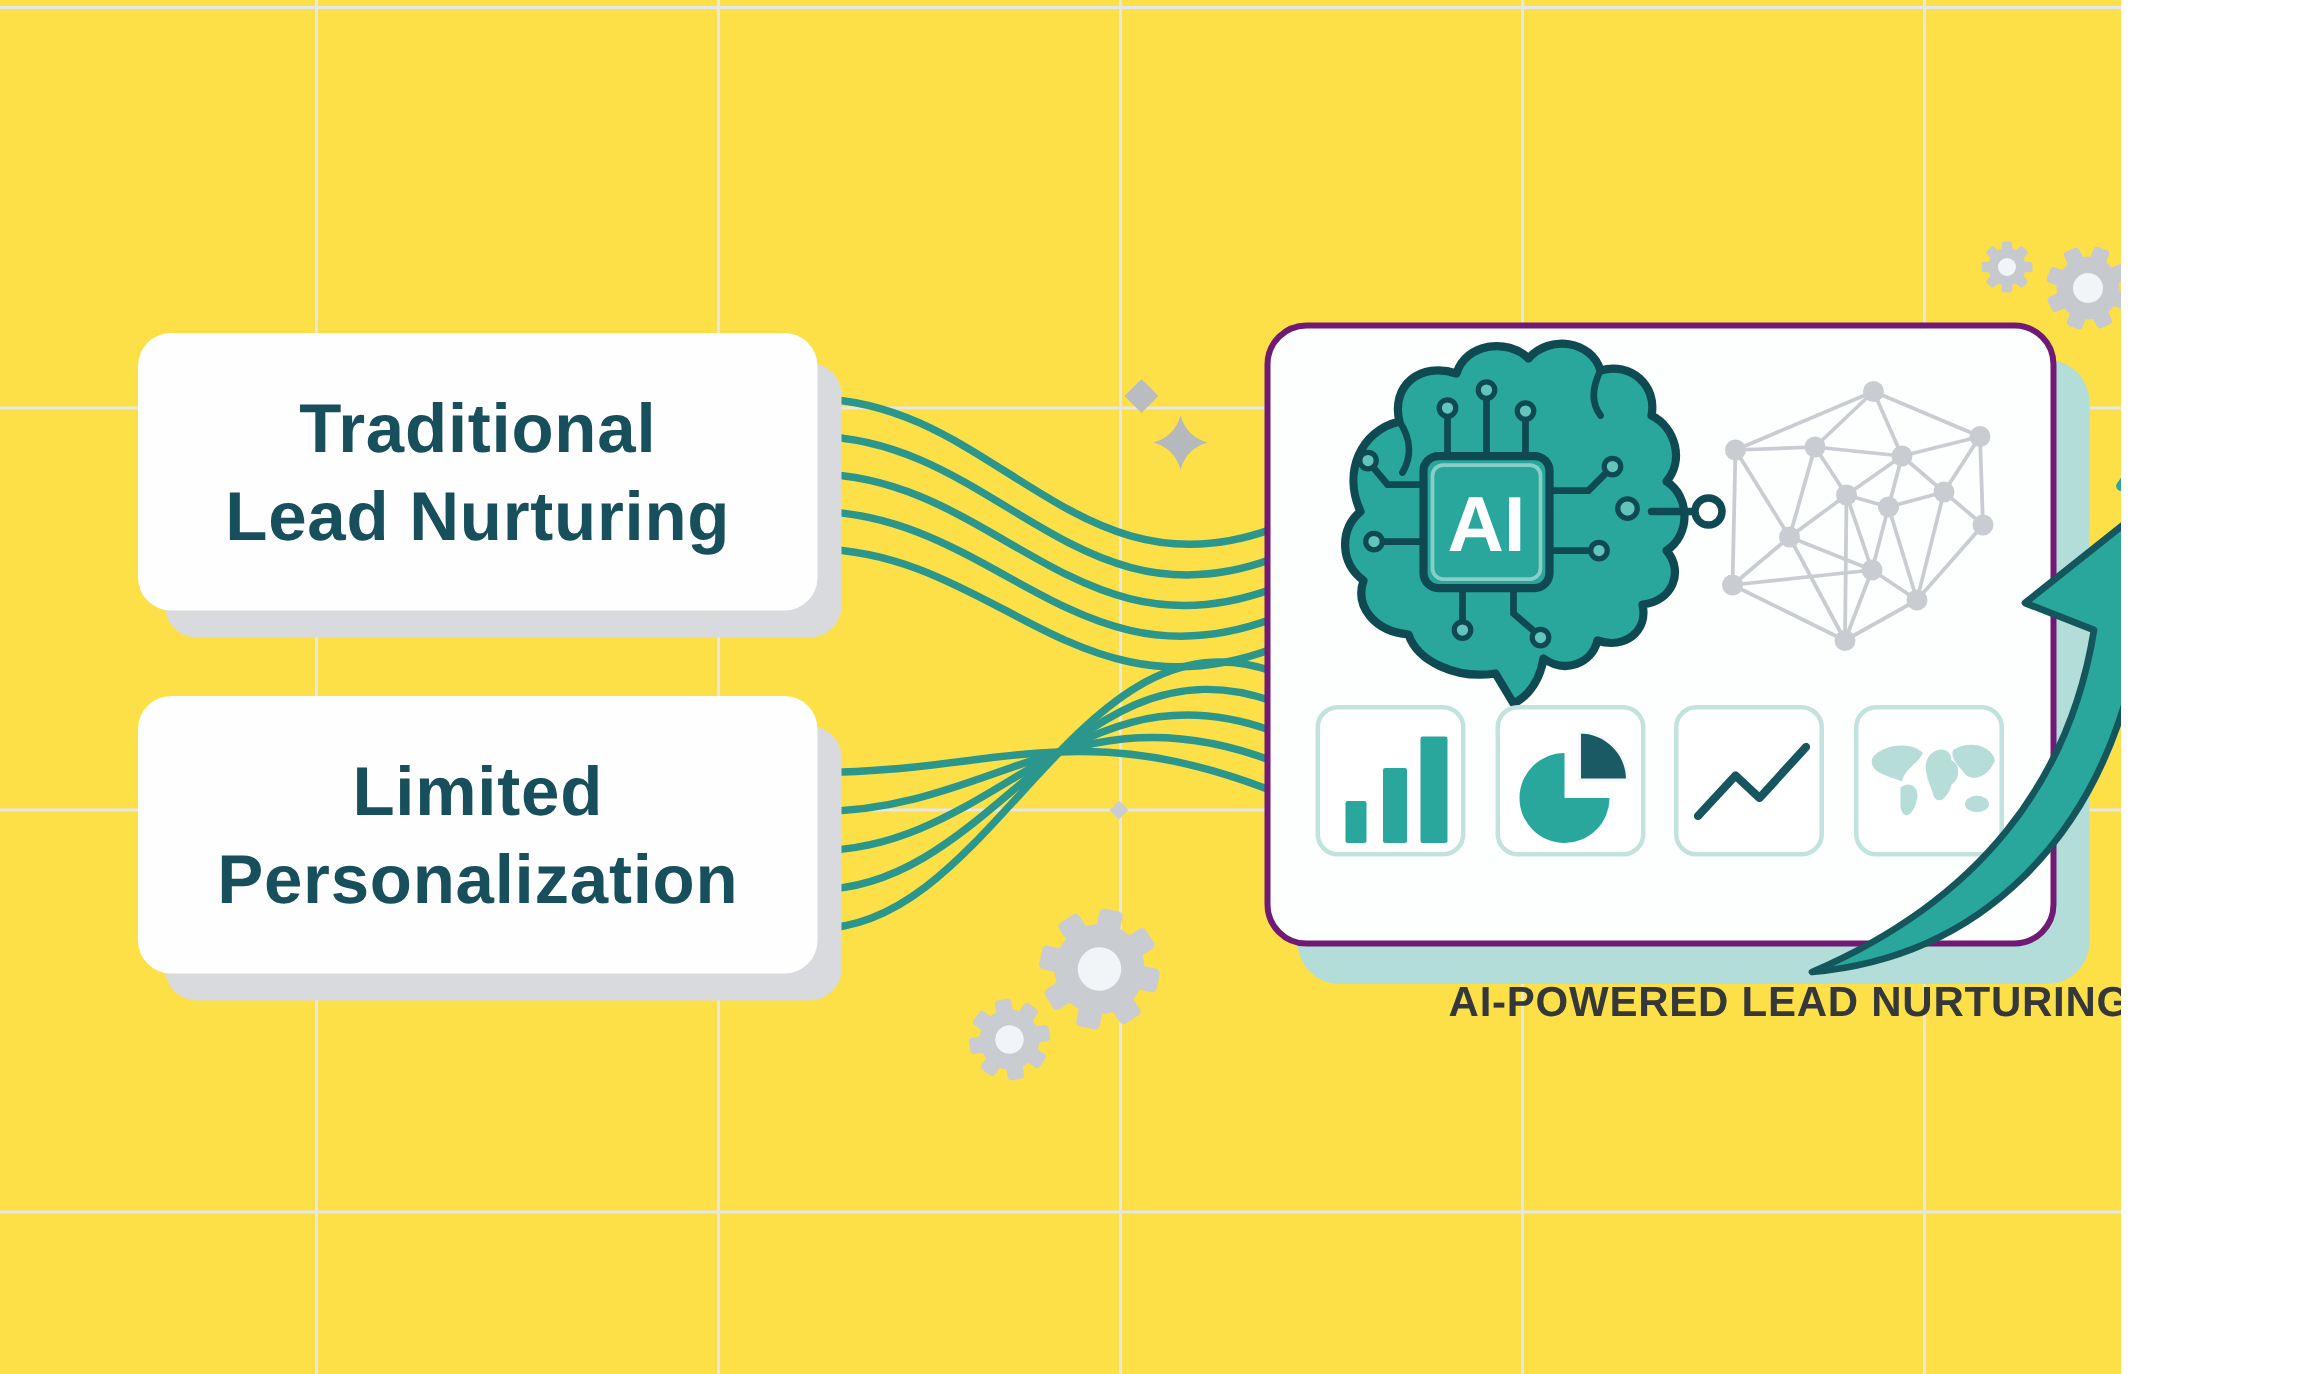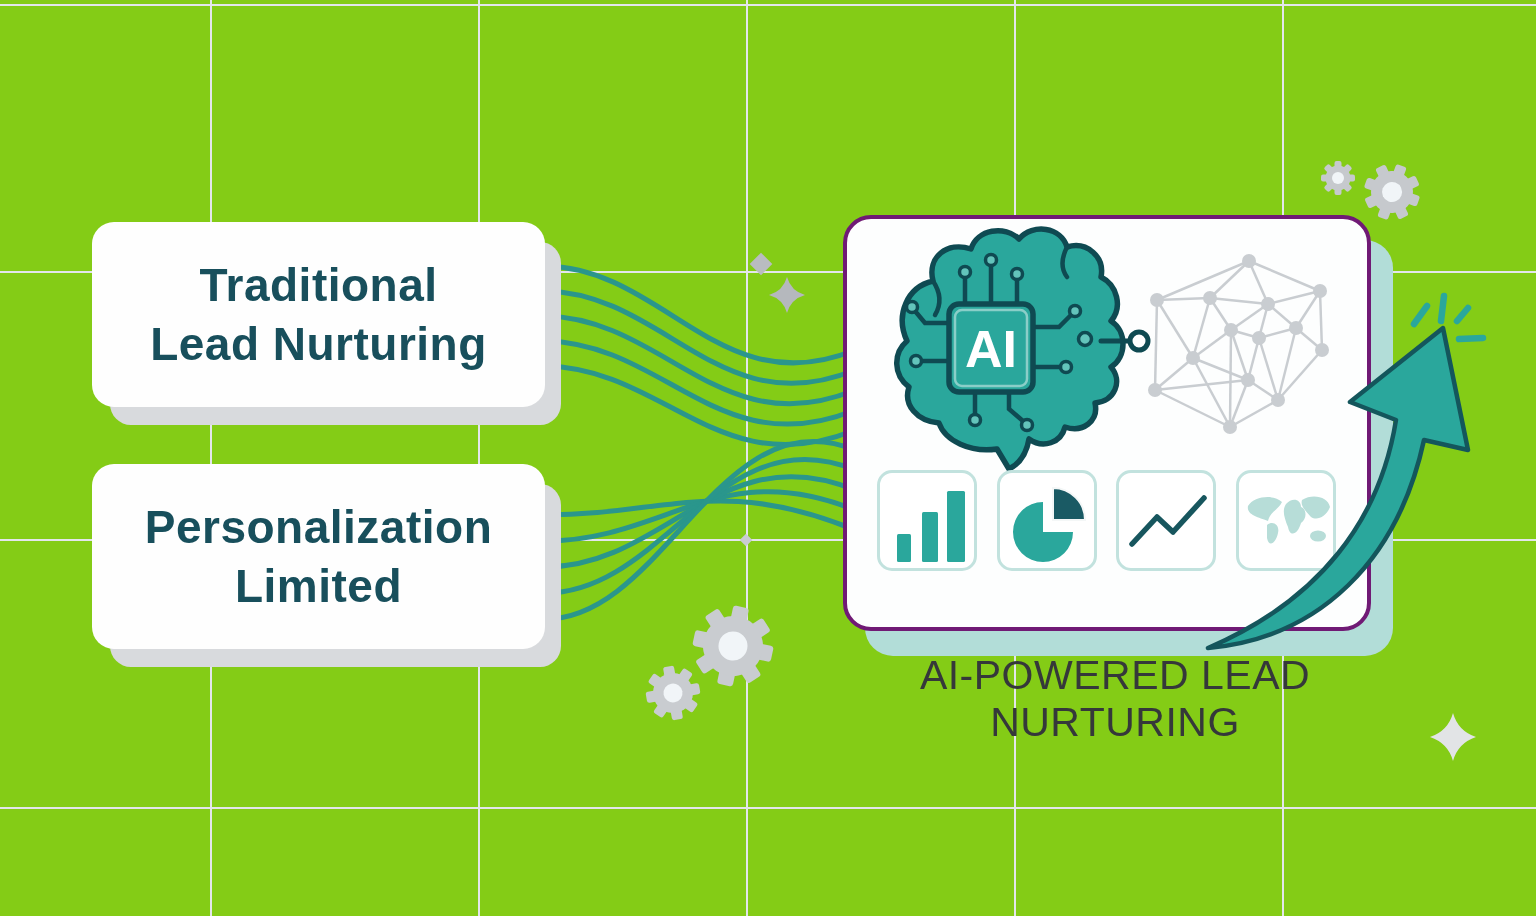--- a/index.html
+++ b/index.html
@@ -1,18 +1,18 @@
 <!DOCTYPE html>
 <html><head>
 <meta charset="utf-8">
 <style>
   html,body{margin:0;padding:0;}
   .canvas{
-    position:relative;width:1536px;height:916px;overflow:hidden;
-    background:#84cc16;font-family:"Liberation Sans",sans-serif;
+    position:relative;width:1414px;height:916px;overflow:hidden;
+    background:#fde047;font-family:"Liberation Sans",sans-serif;
   }
   .vline{position:absolute;top:0;bottom:0;width:2px;background:#e3e6ea;}
   .hline{position:absolute;left:0;right:0;height:2px;background:#e3e6ea;}
 
   .card{
     position:absolute;width:453px;height:185px;background:#fefefe;
     border-radius:22px;box-shadow:17px 19px 0 -1px #d8dadd;
     display:flex;flex-direction:column;align-items:center;justify-content:center;
     z-index:3;
   }
@@ -33,21 +33,21 @@
     box-shadow:22px 25px 0 #b2ddd8;z-index:4;box-sizing:border-box;
   }
   .panel-art{position:absolute;left:0;top:0;}
   .tile{
     position:absolute;width:100px;height:101px;background:#fff;
     border:3.5px solid #c2e2de;border-radius:15px;box-sizing:border-box;
     display:flex;align-items:center;justify-content:center;
   }
   .caption{
     position:absolute;left:810px;top:652px;width:610px;z-index:5;
-    text-align:center;color:#35383a;font-weight:normal;font-size:41px;
+    text-align:right;color:#35383a;font-weight:bold;font-size:28px;
     letter-spacing:0.5px;
   }
 </style>
 </head>
 <body>
 
 <div class="canvas">
 
   <div class="vline" style="left:210px"></div>
   <div class="vline" style="left:478px"></div>
@@ -138,22 +138,22 @@
       <path d="M 545 593 C 665 593 720 415 855 470"></path>
       <path d="M 545 619 C 665 619 720 395 855 450"></path>
     </g>
   </svg>
 
   <div class="card" id="card1">
     <div class="ln">Traditional</div>
     <div class="ln">Lead Nurturing</div>
   </div>
   <div class="card" id="card2">
+    <div class="ln">Limited</div>
     <div class="ln">Personalization</div>
-    <div class="ln">Limited</div>
   </div>
 
   <div class="panel">
     <svg class="panel-art" width="520" height="408" viewBox="0 0 520 408">
 
       <g>
         <path fill="#2aa79c" stroke="#0f4a52" stroke-width="5.5" stroke-linejoin="round" d="
           M 60 122
           C 48 96 60 68 86 62
           C 80 38 100 22 124 30

